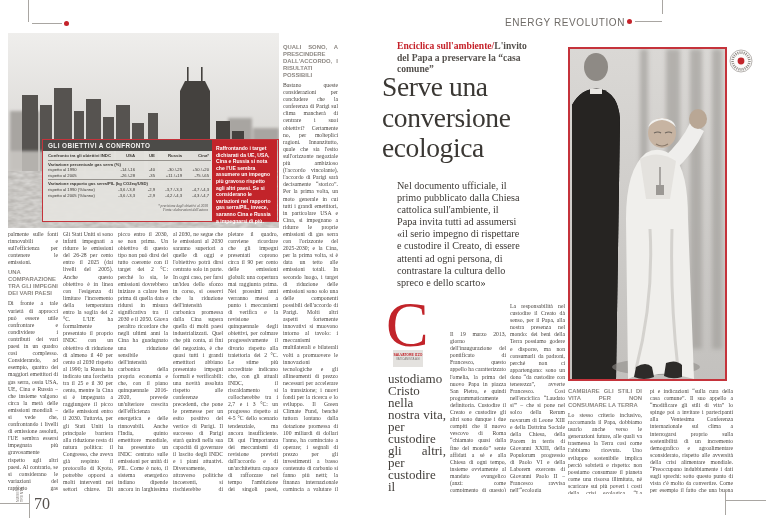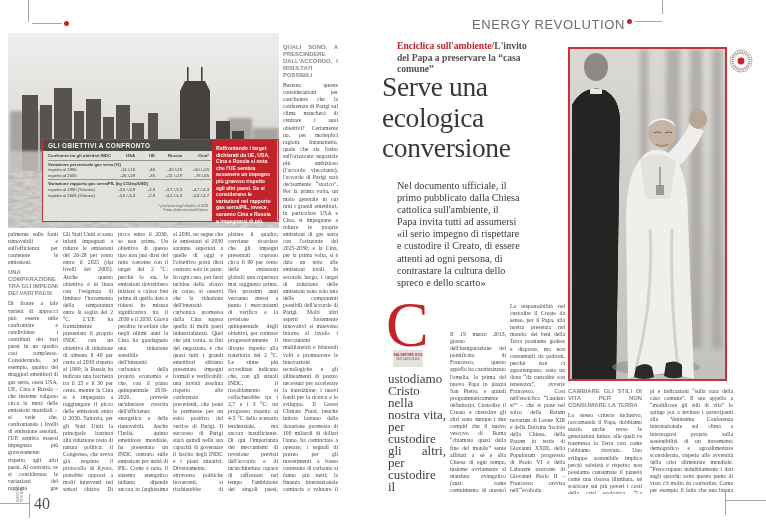--- a/index.html
+++ b/index.html
@@ -4,21 +4,21 @@
 <style>
   html,body{margin:0;padding:0;background:#ffffff;}
   .spread{position:relative;width:766px;height:525px;background:#fff;overflow:hidden;
           font-family:"Liberation Serif",serif;color:#46423e;}
   .abs{position:absolute;}
   
   .logo{font-family:"Liberation Sans",sans-serif;font-weight:bold;font-size:17px;
         color:#3b82f6;letter-spacing:-0.5px;margin-top:40px;}
   .rule{background:#a9a6a2;}
   .reddot{width:5px;height:5px;border-radius:50%;background:#c5222a;}
-  .section-label{font-family:"Liberation Sans",sans-serif;font-size:13px;letter-spacing:0.6px;
+  .section-label{font-family:"Liberation Sans",sans-serif;font-size:10px;letter-spacing:0.6px;
         color:#6f6b67;}
   
   .colhead{font-family:"Liberation Sans",sans-serif;font-weight:bold;font-size:5.9px;
         line-height:7px;color:#8d8883;text-transform:uppercase;margin:0 0 3px 0;}
   .body-col{font-size:5.7px;line-height:7.1px;text-align:justify;overflow:hidden;
         color:#4a4540;hyphens:auto;}
   .body-col p{margin:0 0 3px 0;}
   
   .photo-frame{overflow:hidden;}
   .obox{border:1.5px solid #c5333b;display:flex;box-sizing:border-box;}
@@ -194,22 +194,22 @@
 
   <div class="abs body-col" style="left:283px;top:44px;width:55px;height:448px;">
     <h4 class="colhead">QUALI SONO, A PRESCINDERE DALL'ACCORDO, I RISULTATI POSSIBILI</h4>
     <p>Bastano queste considerazioni per concludere che la conferenza di Parigi sul clima mancherà di centrare i suoi obiettivi? Certamente no, per molteplici ragioni. Innanzitutto, quale che sia l'esito sull'orizzonte negoziale più ambizioso (l'accordo vincolante), l'accordo di Parigi sarà decisamente “storico”. Per la prima volta, un moto generale in cui tutti i grandi emettitori, in particolare USA e Cina, si impegnano a ridurre le proprie emissioni di gas serra con l'orizzonte del 2025-2030; e la Cina, per la prima volta, si è data un tetto alle emissioni totali. In secondo luogo, i target di riduzione delle emissioni sono solo una delle componenti possibili dell'accordo di Parigi. Molti altri aspetti fortemente innovativi si muovono intorno al tavolo: i meccanismi multilaterali e bilaterali volti a promuovere le innovazioni tecnologiche e gli allineamenti di prezzo necessari per accelerare la transizione; i nuovi fondi per la ricerca e lo sviluppo. Il Green Climate Fund, benché tuttora lontano dalla dotazione promessa di 100 miliardi di dollari l'anno, ha cominciato a operare; i segnali di prezzo per gli investimenti a basso contenuto di carbonio si fanno più netti; la finanza internazionale comincia a valutare il rischio climatico. In terzo luogo, Parigi ha consolidato il ruolo degli impegni nazionali volontari, più flessibili e politicamente sostenibili dei vecchi obblighi calati dall'alto. Non a caso quasi tutti i paesi sono arrivati alla COP21 di Parigi non solo con i propri INDC, ma con politiche già in atto.</p>
   </div>
 
   <h3 class="abs kicker" style="left:397px;top:40px;width:132px;"><span class="red">Enciclica sull'ambiente/</span><span class="gray">L'invito del Papa a preservare la “casa comune”</span></h3>
 
   <div class="abs headline" style="left:382px;top:72px;width:150px;">
     <div>Serve una</div>
+    <div>conversione</div>
     <div>ecologica</div>
-    <div>conversione</div>
   </div>
 
   <p class="abs standfirst" style="left:397px;top:180px;width:124px;margin:0;">Nel documento ufficiale, il primo pubblicato dalla Chiesa cattolica sull'ambiente, il Papa invita tutti ad assumersi «il serio impegno di rispettare e custodire il Creato, di essere attenti ad ogni persona, di contrastare la cultura dello spreco e dello scarto»</p>
 
   <div class="abs dropcap" style="left:386px;top:299px;">C</div>
   <div class="abs authorbox" style="left:393px;top:350px;width:30px;height:17px;">
     <div class="an">SALVATORE IZZO</div>
     <div class="ar">VATICANISTA AGI</div>
   </div>
 
@@ -281,19 +281,19 @@
     <h4 class="colhead">CAMBIARE GLI STILI DI VITA PER NON CONSUMARE LA TERRA</h4>
     <p>Lo stesso criterio inclusivo, raccomanda il Papa, dobbiamo usarlo anche verso le generazioni future, alle quali va trasmessa la Terra così come l'abbiamo ricevuta. Uno sviluppo sostenibile implica perciò sobrietà e rispetto: non possiamo consumare il pianeta come una risorsa illimitata, né scaricare sui più poveri i costi della crisi ecologica. “La sobrietà non è privazione ma pienezza”, ammonisce Francesco, che sulla rotta di Parigi offre princì-</p>
   </div>
   <div class="abs body-col bottom-col" style="left:650px;top:388px;width:83px;">
     <p><span>pi e indicazioni “sulla cura della casa comune”. Il suo appello a “modificare gli stili di vita” lo spinge poi a invitare i partecipanti alla Ventesima Conferenza internazionale sul clima a interrogarsi proprio sulla sostenibilità di un incremento demografico e agroalimentare sconsiderato, rispetto alle avversità della crisi alimentare mondiale. “Preoccupano indubbiamente i dati sugli sprechi: sotto questo punto di vista c'è molto da convertire. Come per esempio il fatto che una buona quantità di pro-</span> <span class="cont-arrow">→</span></p>
   </div>
 
   <div class="abs issue-vert" style="left:16px;top:502px;">NUMERO TRENTA</div>
   <div class="abs rule" style="left:0;top:503px;width:29px;height:1px;"></div>
   <div class="abs rule" style="left:29px;top:494px;width:1px;height:24px;"></div>
-  <div class="abs pageno" style="left:34px;top:495px;">40</div>
+  <div class="abs pageno" style="left:34px;top:495px;">70</div>
 
   <div class="abs pageno" style="right:57px;top:492px;margin-top:36px;">41</div>
   <div class="abs rule" style="right:0;top:500px;width:40px;height:1px;"></div>
   <div class="abs rule" style="right:40px;top:491px;width:1px;height:24px;"></div>
 
 </div>
 
 </body></html>

